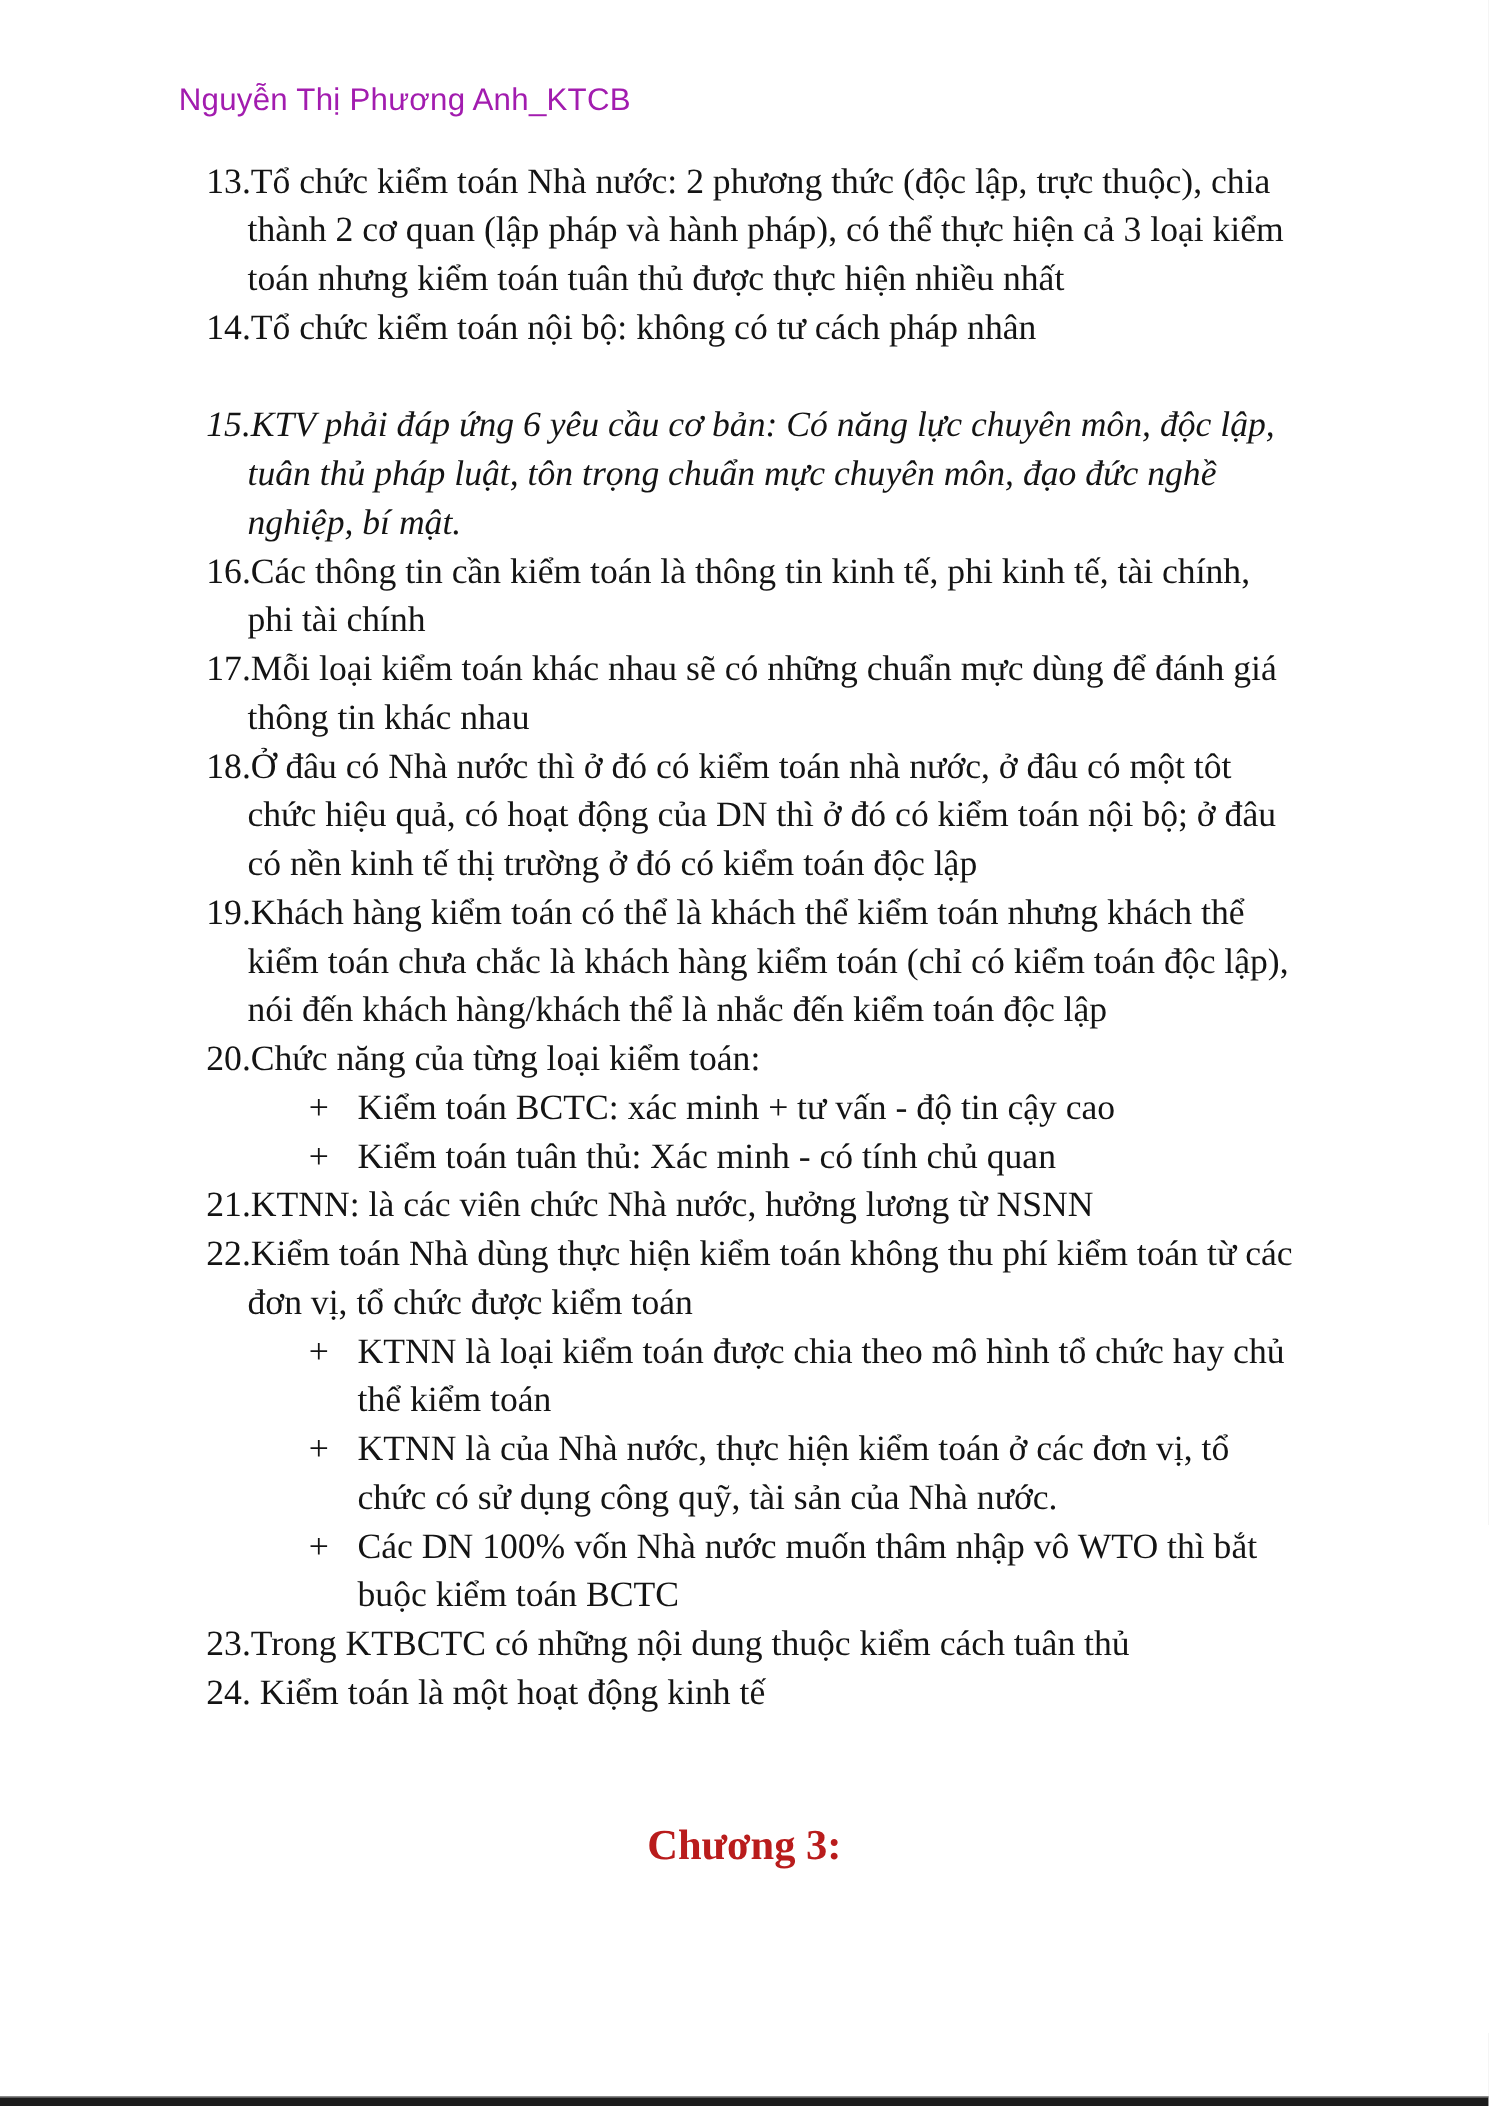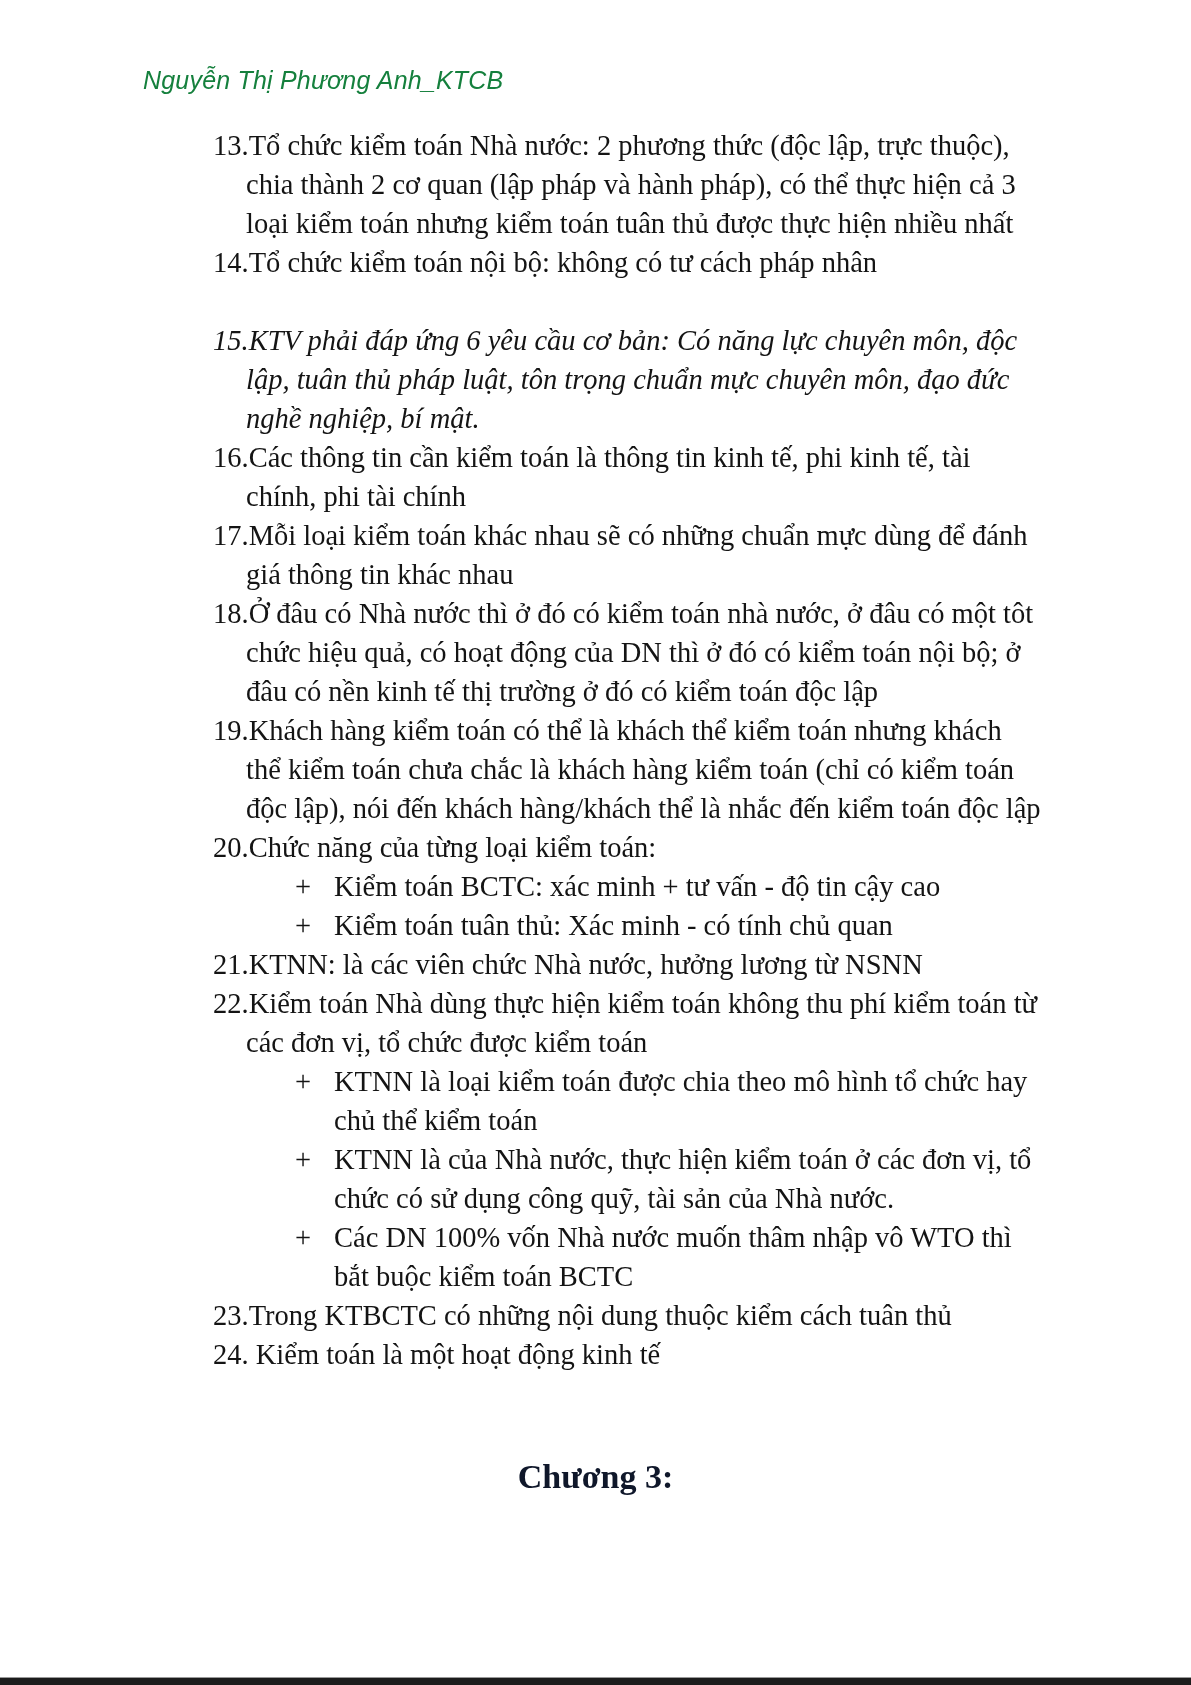--- a/index.html
+++ b/index.html
@@ -10,58 +10,56 @@
     background: #ffffff;
     overflow: hidden;
     font-family: "Liberation Serif", serif;
     color: #141414;
   }
   .doc-header {
     position: absolute;
     top: 66px;
     left: 143px;
     font-family: "Liberation Sans", sans-serif;
-    font-style: italic;
     font-size: 25px;
     letter-spacing: 0.2px;
-    color: #15803d;
+    color: #a21caf;
   }
   .content {
     position: absolute;
     top: 126px;
     left: 165px;
     width: 878px;
     font-size: 28.5px;
     line-height: 39px;
     text-align: left;
   }
   .li {
     padding-left: 33px;
     text-indent: -33px;
-    margin-left: 48px;
   }
   .li.gap-before { margin-top: 39px; font-style: italic; }
   .li.sub {
     padding-left: 121px;
     text-indent: -39px;
   }
   .li.sub .marker {
     display: inline-block;
     width: 39px;
     text-indent: 0;
   }
   .chapter-heading {
     position: absolute;
     top: 1458px;
     left: 0;
     width: 100%;
     text-align: center;
     font-weight: bold;
     font-size: 34px;
-    color: #0f172a;
+    color: #b91c1c;
   }
   .bottom-bar {
     position: absolute;
     left: 0;
     bottom: 0;
     width: 100%;
     height: 7px;
     background: #1c1c1c;
     border-top: 1px solid #9a9a9a;
     box-sizing: content-box;

